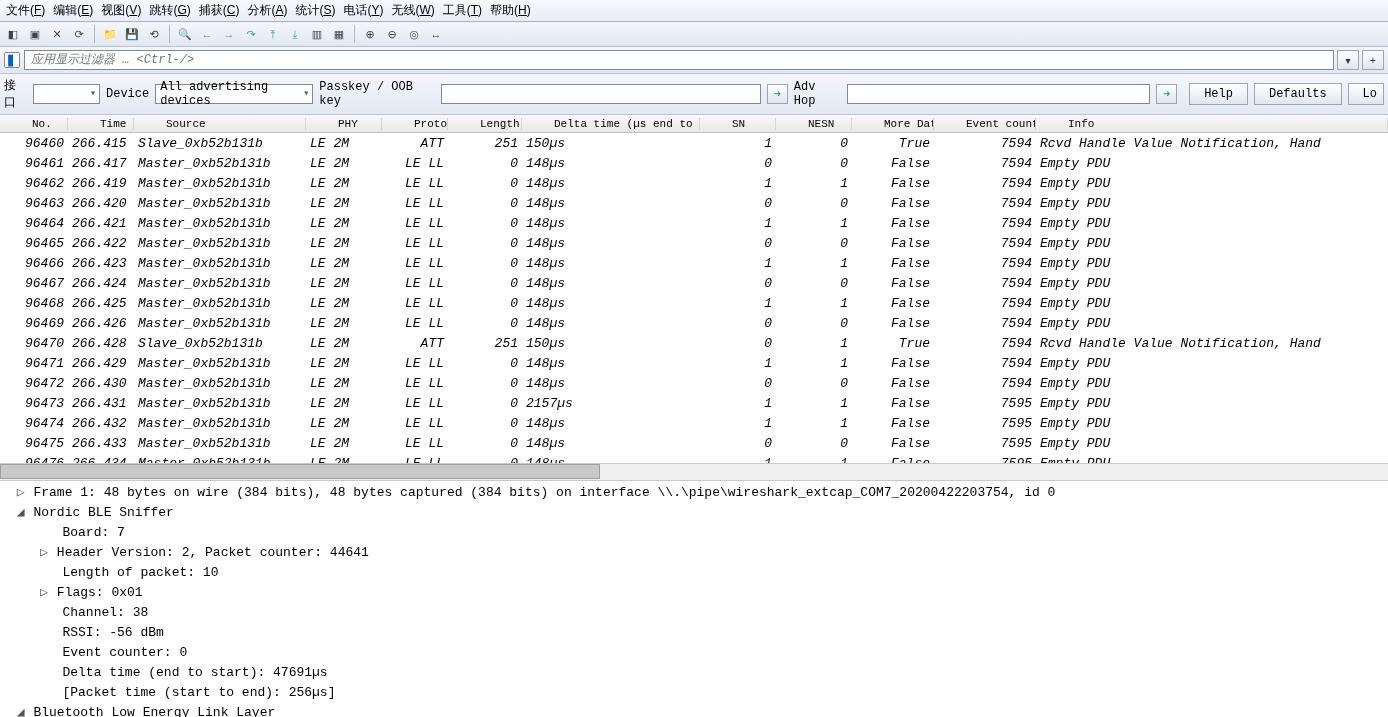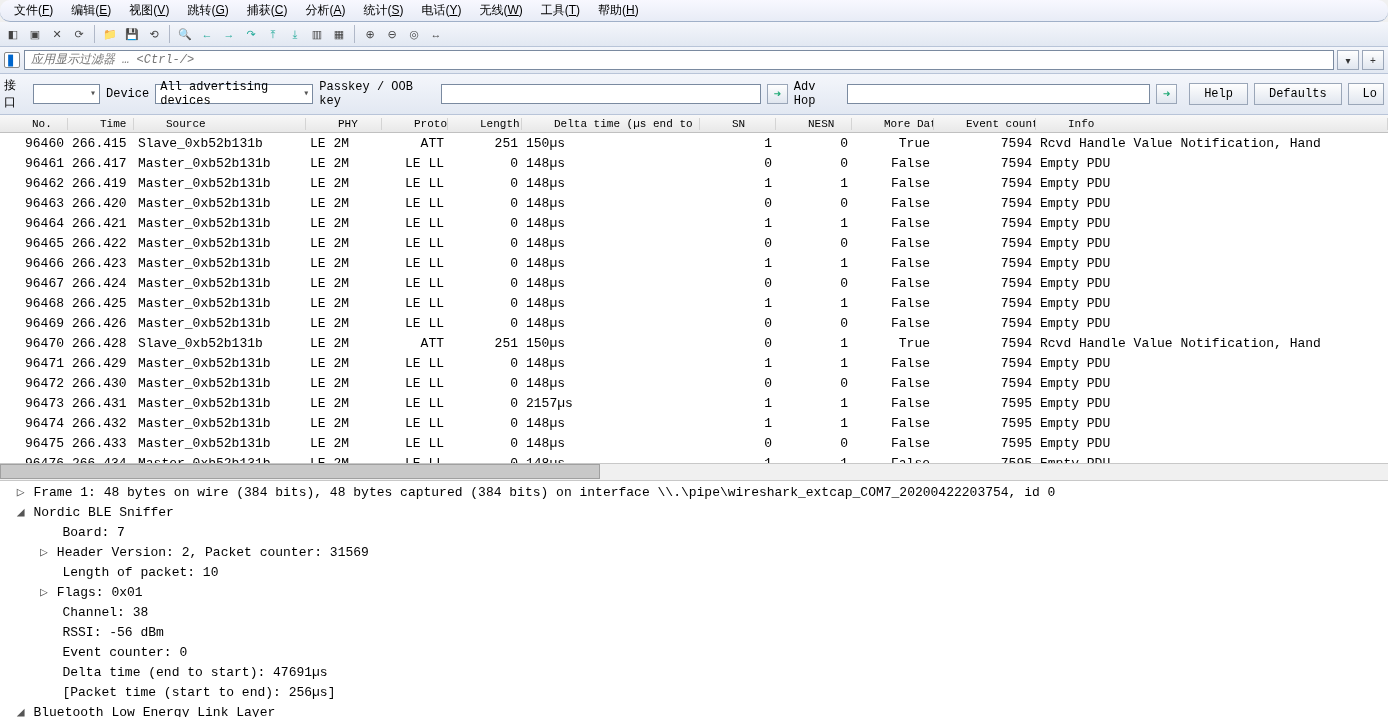--- a/index.html
+++ b/index.html
@@ -6,26 +6,25 @@
   body {
     font-family: "Microsoft YaHei", "SimSun", sans-serif;
     font-size: 12px;
     background: #f0f0f0;
     width: 1388px;
     overflow: hidden;
   }
   
   .menubar {
     display: flex;
-    gap: 18px;
-    padding: 2px 14px;
+    gap: 8px;
+    padding: 2px 6px;
     background: linear-gradient(#f8f8ff,#e8ecf6);
     border-bottom: 1px solid #a0b0c8;
     font-size: 12px;
-    border-radius: 10px;
   }
   .menubar span { cursor: default; }
   .menubar u { text-decoration: underline; }
 
   
   .toolbar {
     display: flex;
     gap: 4px;
     padding: 3px 4px;
     background: linear-gradient(#f4f6fb,#e2e8f2);
@@ -96,21 +95,21 @@
   .col-phy    { width:76px; }
   .col-proto  { width:66px;text-align:right; }
   .col-len    { width:74px; text-align:right; }
   .col-delta  { width:178px; }
   .col-sn     { width:76px; text-align:right; }
   .col-nesn   { width:76px; text-align:right; }
   .col-more   { width:82px; text-align:right; }
   .col-ec     { width:102px; text-align:right; }
   .col-info   { flex:1; }
   .pl-header div { font-size:11px; text-align:left !important; border-right:1px solid #d4d4d4;padding-left:32px; }
-  .pl-body { height: 330px; overflow:hidden; }
+  .pl-body { height: 330px; overflow:hidden;font-style:italic; }
   .pl-row { display:flex; height:20px; align-items:center; }
   .hscroll { height:17px; background:#f0f0f0; border-top:1px solid #c8c8c8; position:relative; }
   .hs-thumb { position:absolute; left:0; top:0; height:15px; width:600px; background:#c8c8c8; border:1px solid #a0a0a0; }
 
   
   .details {
     background:#fff; border-top:1px solid #c8c8c8;
     font-family:"Consolas","Courier New",monospace; font-size:13px;
     height:244px; overflow:auto;
     padding-top:2px;
@@ -455,21 +454,21 @@
     </div>
   <div class="hscroll">
     <div class="hs-thumb"></div>
   </div>
 </div>
 
 <div class="details">
   <div class="ln">  <span class="tri">▷</span> <span>Frame 1: 48 bytes on wire (384 bits), 48 bytes captured (384 bits) on interface \\.\pipe\wireshark_extcap_COM7_20200422203754, id 0</span></div>
   <div class="ln">  <span class="tri">◢</span> <span>Nordic BLE Sniffer</span></div>
   <div class="ln">        <span>Board: 7</span></div>
-  <div class="ln">     <span class="tri">▷</span> <span>Header Version: 2, Packet counter: 31569</span></div>
+  <div class="ln">     <span class="tri">▷</span> <span>Header Version: 2, Packet counter: 44641</span></div>
   <div class="ln">        <span>Length of packet: 10</span></div>
   <div class="ln">     <span class="tri">▷</span> <span>Flags: 0x01</span></div>
   <div class="ln">        <span>Channel: 38</span></div>
   <div class="ln">        <span>RSSI: -56 dBm</span></div>
   <div class="ln">        <span>Event counter: 0</span></div>
   <div class="ln">        <span>Delta time (end to start): 47691µs</span></div>
   <div class="ln">        <span>[Packet time (start to end): 256µs]</span></div>
   <div class="ln">  <span class="tri">◢</span> <span>Bluetooth Low Energy Link Layer</span></div>
 </div>
 

